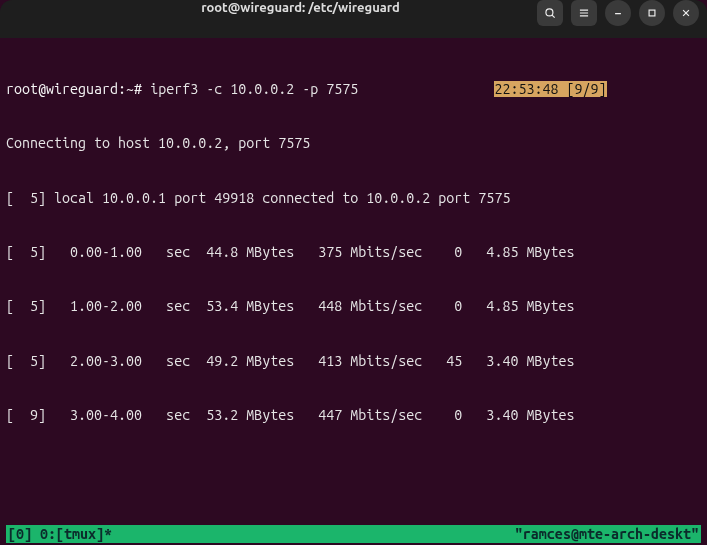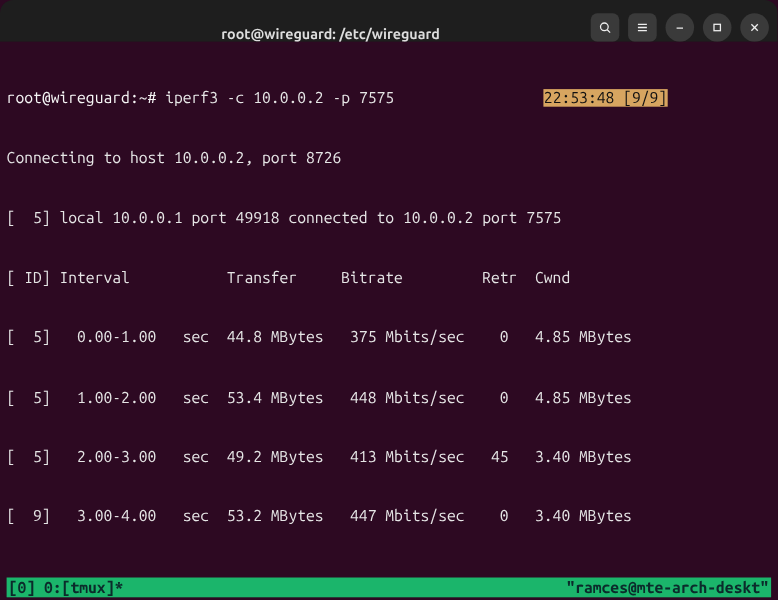--- a/index.html
+++ b/index.html
@@ -9,21 +9,21 @@
     font-family: "Ubuntu Mono", "DejaVu Sans Mono", Consolas, monospace;
     font-size: 14.3px;
     color: #eee;
     overflow: hidden;
     border-radius: 12px;
   }
   .titlebar {
     height: 38px;
     background: #1e1e1e;
     display: flex;
-    align-items: flex-end;
+    align-items: flex-start;
     padding: 0 8px;
     gap: 4px;
   }
   .titlebar .spacer-left { width: 60px; }
   .titlebar .title {
     flex: 1;
     text-align: center;
     color: #ddd;
     font-family: Ubuntu, "Segoe UI", sans-serif;
     font-size: 13px;
@@ -98,23 +98,22 @@
   <div class="tbtn">
     <svg viewBox="0 0 24 24" fill="none" stroke="#eee" stroke-width="2">
         <line x1="7" y1="7" x2="17" y2="17"></line>
         <line x1="17" y1="7" x2="7" y2="17"></line>
       </svg>
   </div>
 </div>
 
 <div class="term">
   <span class="line"><span class="white">root@wireguard:~# </span><span>iperf3 -c 10.0.0.2 -p 7575</span><span>                 </span><span class="hl-yellow">22:53:48 [9/9]</span></span>
-  <span class="line">Connecting to host 10.0.0.2, port 8726</span>
+  <span class="line">Connecting to host 10.0.0.2, port 7575</span>
   <span class="line">[  5] local 10.0.0.1 port 49918 connected to 10.0.0.2 port 7575</span>
-  <span class="line">[ ID] Interval           Transfer     Bitrate         Retr  Cwnd</span>
   <span class="line">[  5]   0.00-1.00   sec  44.8 MBytes   375 Mbits/sec    0   4.85 MBytes</span>
   <span class="line">[  5]   1.00-2.00   sec  53.4 MBytes   448 Mbits/sec    0   4.85 MBytes</span>
   <span class="line">[  5]   2.00-3.00   sec  49.2 MBytes   413 Mbits/sec   45   3.40 MBytes</span>
   <span class="line">[  9]   3.00-4.00   sec  53.2 MBytes   447 Mbits/sec    0   3.40 MBytes</span>
   
   
   
   
   
   

